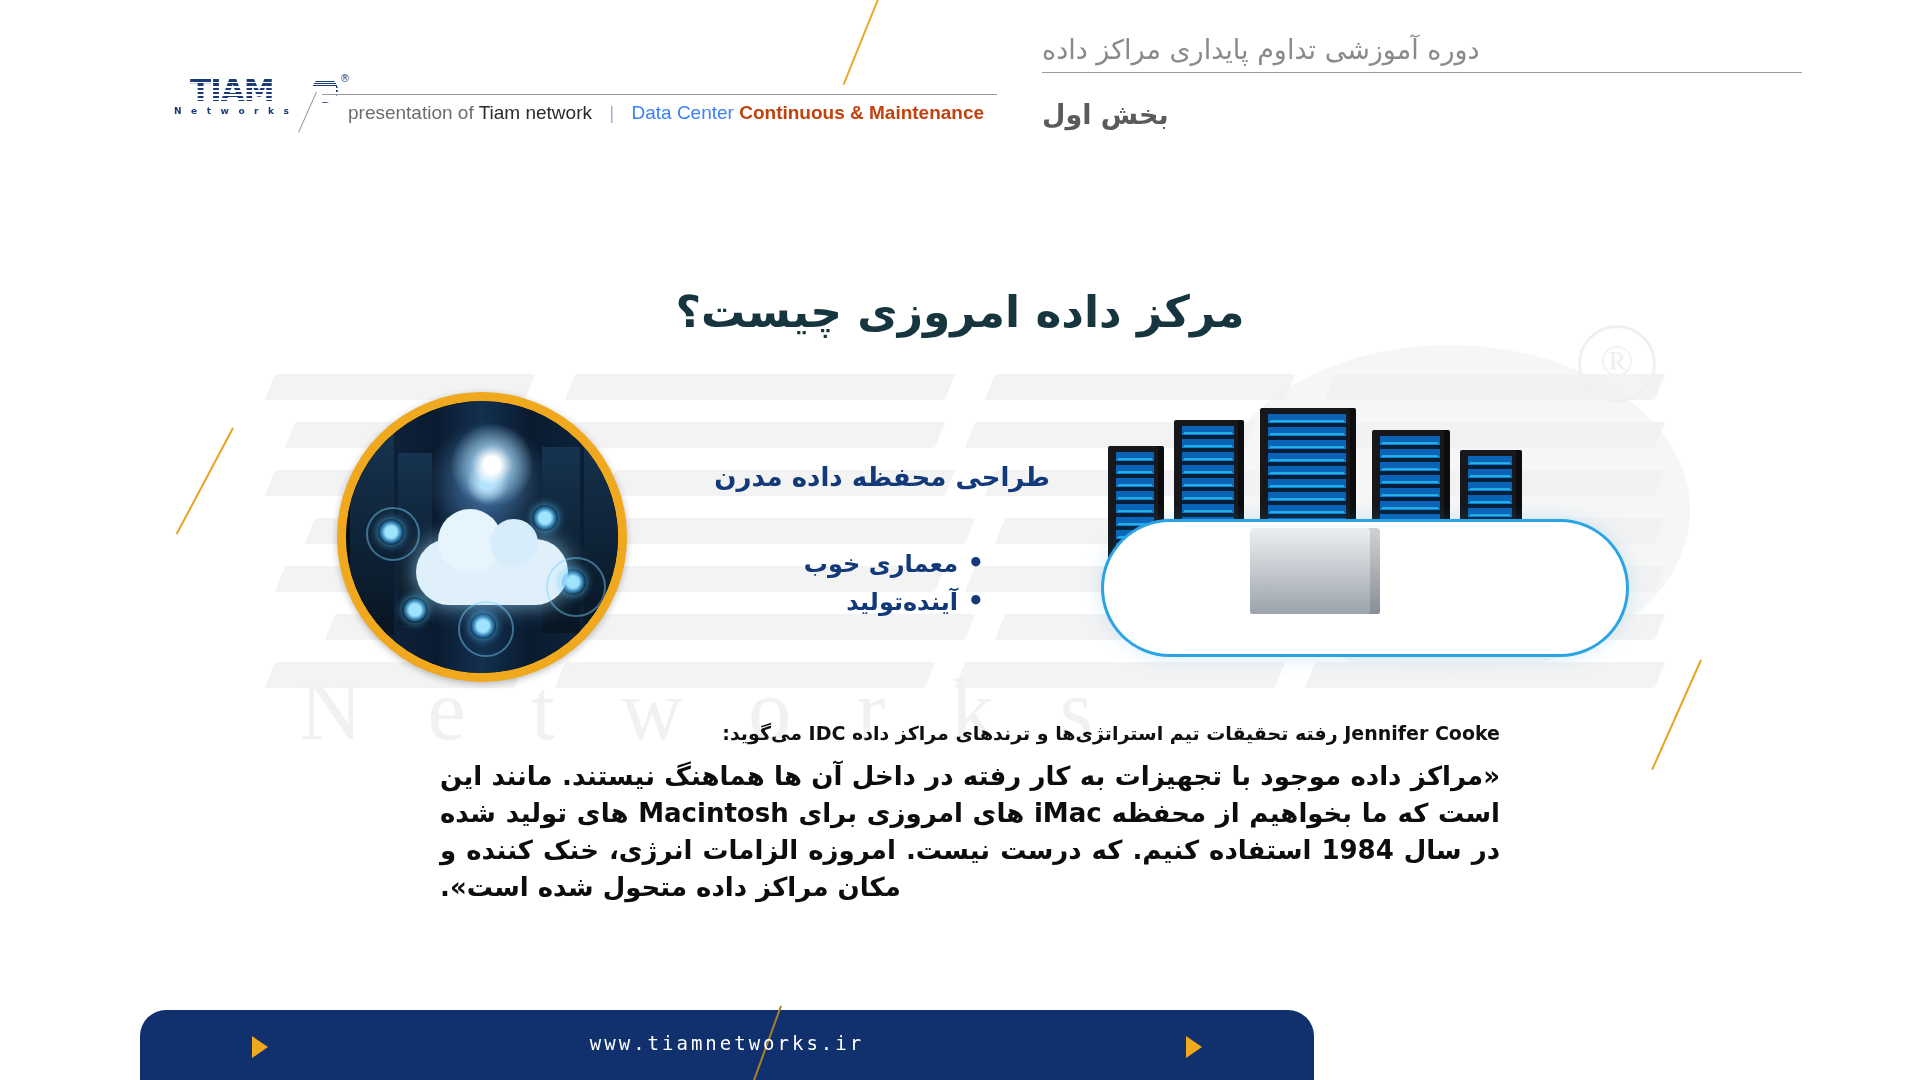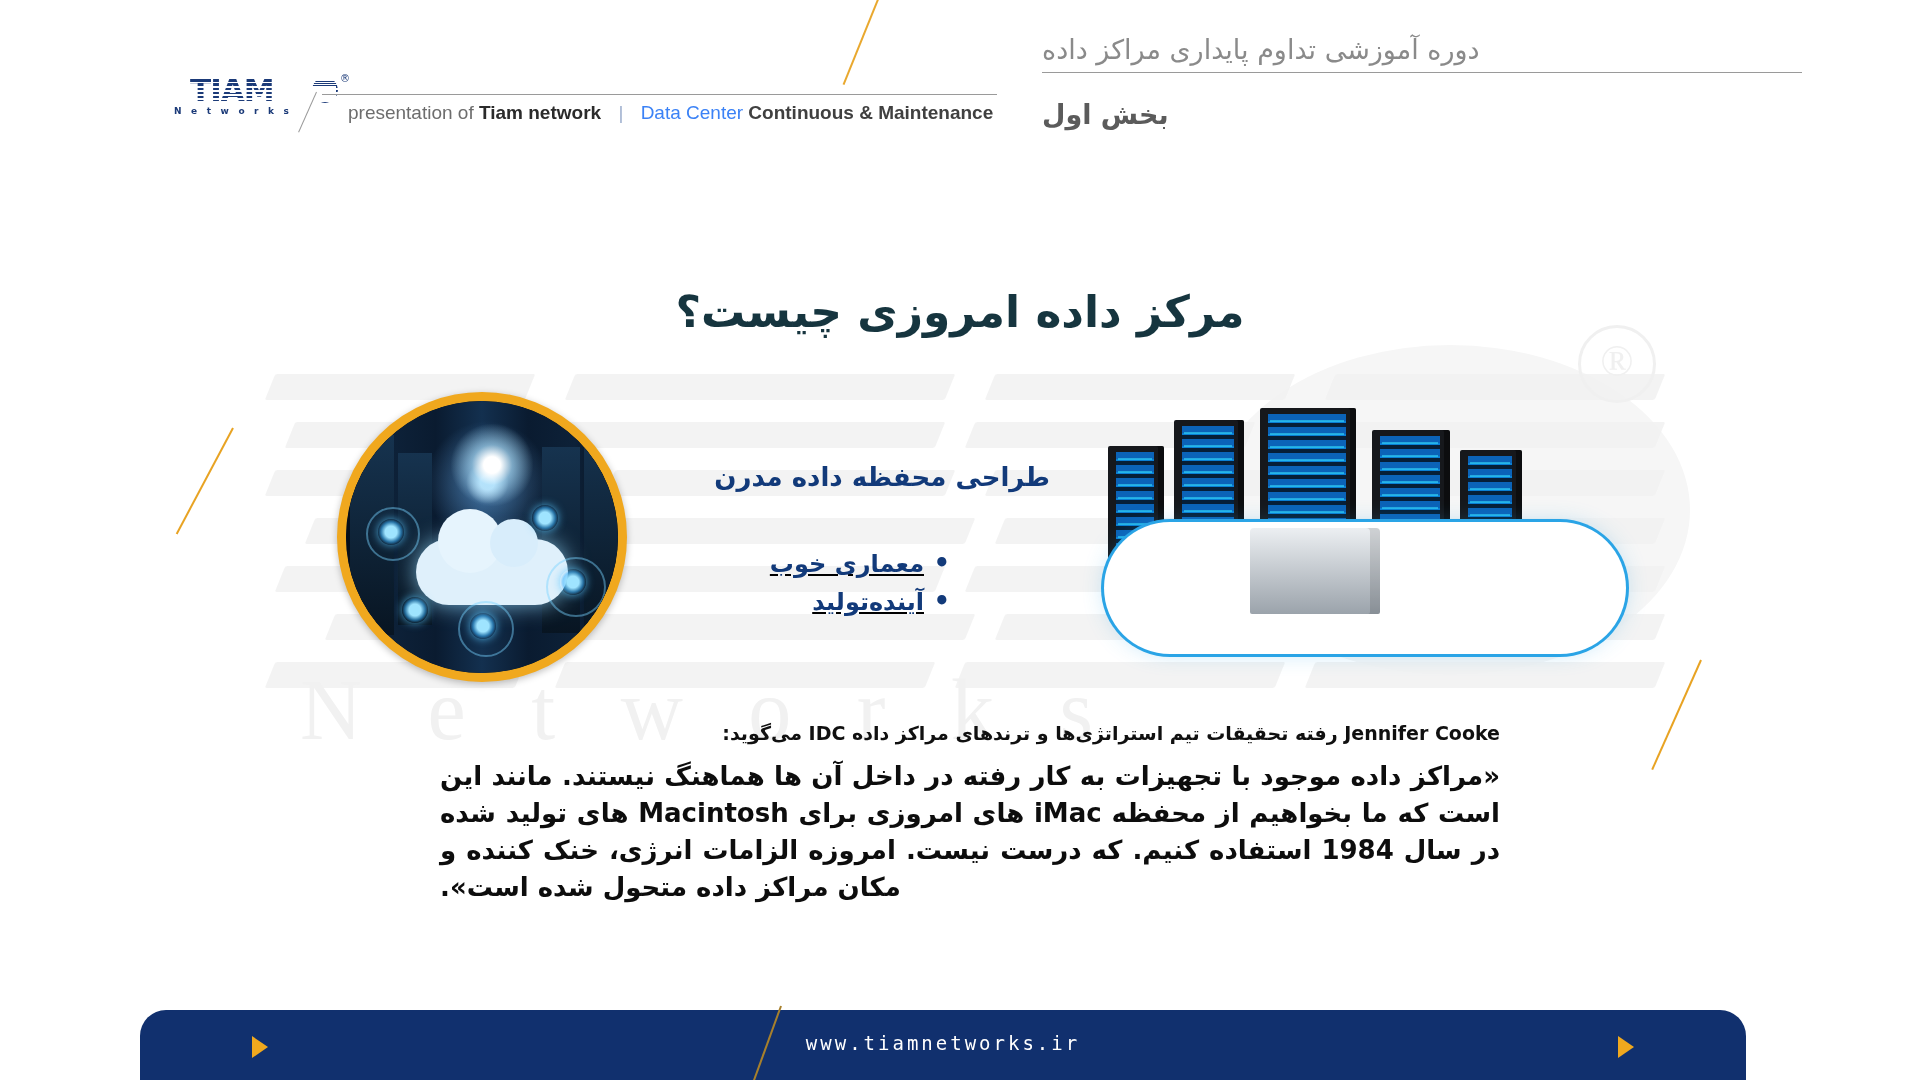--- a/index.html
+++ b/index.html
@@ -78,24 +78,24 @@
     position:absolute;left:300px;top:92px;width:34px;height:40px;
   }
   .hdr-slash::before{
     content:"";position:absolute;left:16px;top:0;width:1px;height:44px;
     background:#9a9a9a;transform:rotate(24deg);transform-origin:top;
   }
   .hdr-tag{
     position:absolute;left:348px;top:102px;direction:ltr;white-space:nowrap;
     font-family:"Liberation Sans","DejaVu Sans",sans-serif;font-size:19px;color:#6d6d6d;
   }
-  .hdr-tag b{color:#2b2b2b;font-weight:bold;}
+  .hdr-tag b{color:#2b2b2b;font-weight:normal;}
   .hdr-tag .sep{color:#9fb0cf;margin:0 12px;font-weight:300;}
   .hdr-tag .dc{color:#3b82f6;}
-  .hdr-tag .cm{color:#404040;font-weight:bold;}
+  .hdr-tag .cm{color:#c2410c;font-weight:bold;}
 
   .hdr-right{
     position:absolute;right:118px;top:30px;text-align:left;width:760px;
   }
   .hdr-right .l1{
     font-size:27px;color:#8a8a8a;text-align:left;direction:rtl;line-height:40px;
     font-family:"DejaVu Sans",sans-serif;
   }
   .hdr-right .ruler{
     margin:2px 0 0 auto;width:760px;height:1px;background:#9a9a9a;
@@ -163,22 +163,22 @@
     position:absolute;left:1700px;top:660px;width:2px;height:120px;
     background:#e8a323;transform:rotate(24deg);transform-origin:top;
   }
 
   
   .subhead{
     position:absolute;right:870px;top:462px;direction:rtl;
     font-size:26px;font-weight:bold;color:#123a7a;white-space:nowrap;
   }
   .bullets{
-    position:absolute;right:970px;top:545px;direction:rtl;list-style:none;
-    margin:0;padding:0;text-decoration:underline;
+    position:absolute;right:936px;top:545px;direction:rtl;list-style:none;
+    margin:0;padding:0;
   }
   .bullets li{
     font-size:24px;font-weight:bold;color:#123a7a;line-height:38px;
     position:relative;padding-right:26px;white-space:nowrap;text-align:right;
   }
   .bullets li::before{
     content:"\2022";position:absolute;right:0;top:-1px;font-size:26px;color:#123a7a;
   }
 
   
@@ -224,21 +224,21 @@
   }
   .attrib .en{direction:ltr;display:inline-block;}
   .quote{
     position:absolute;right:420px;top:758px;width:1060px;direction:rtl;
     text-align:justify;text-align-last:left;
     font-size:26px;font-weight:bold;color:#0d0d0d;line-height:37px;
   }
 
   
   .footer{
-    position:absolute;left:140px;bottom:0;width:1606px;height:70px;
+    position:absolute;left:140px;bottom:0;width:1174px;height:70px;
     background:#11306e;border-radius:26px 26px 0 0;
   }
   .footer .url{
     position:absolute;left:0;right:0;top:22px;text-align:center;direction:ltr;
     color:#ffffff;font-size:19px;letter-spacing:3px;
     font-family:"DejaVu Sans Mono","Liberation Mono",monospace;
   }
   .tri{
     position:absolute;top:26px;width:0;height:0;
     border-top:11px solid transparent;border-bottom:11px solid transparent;

